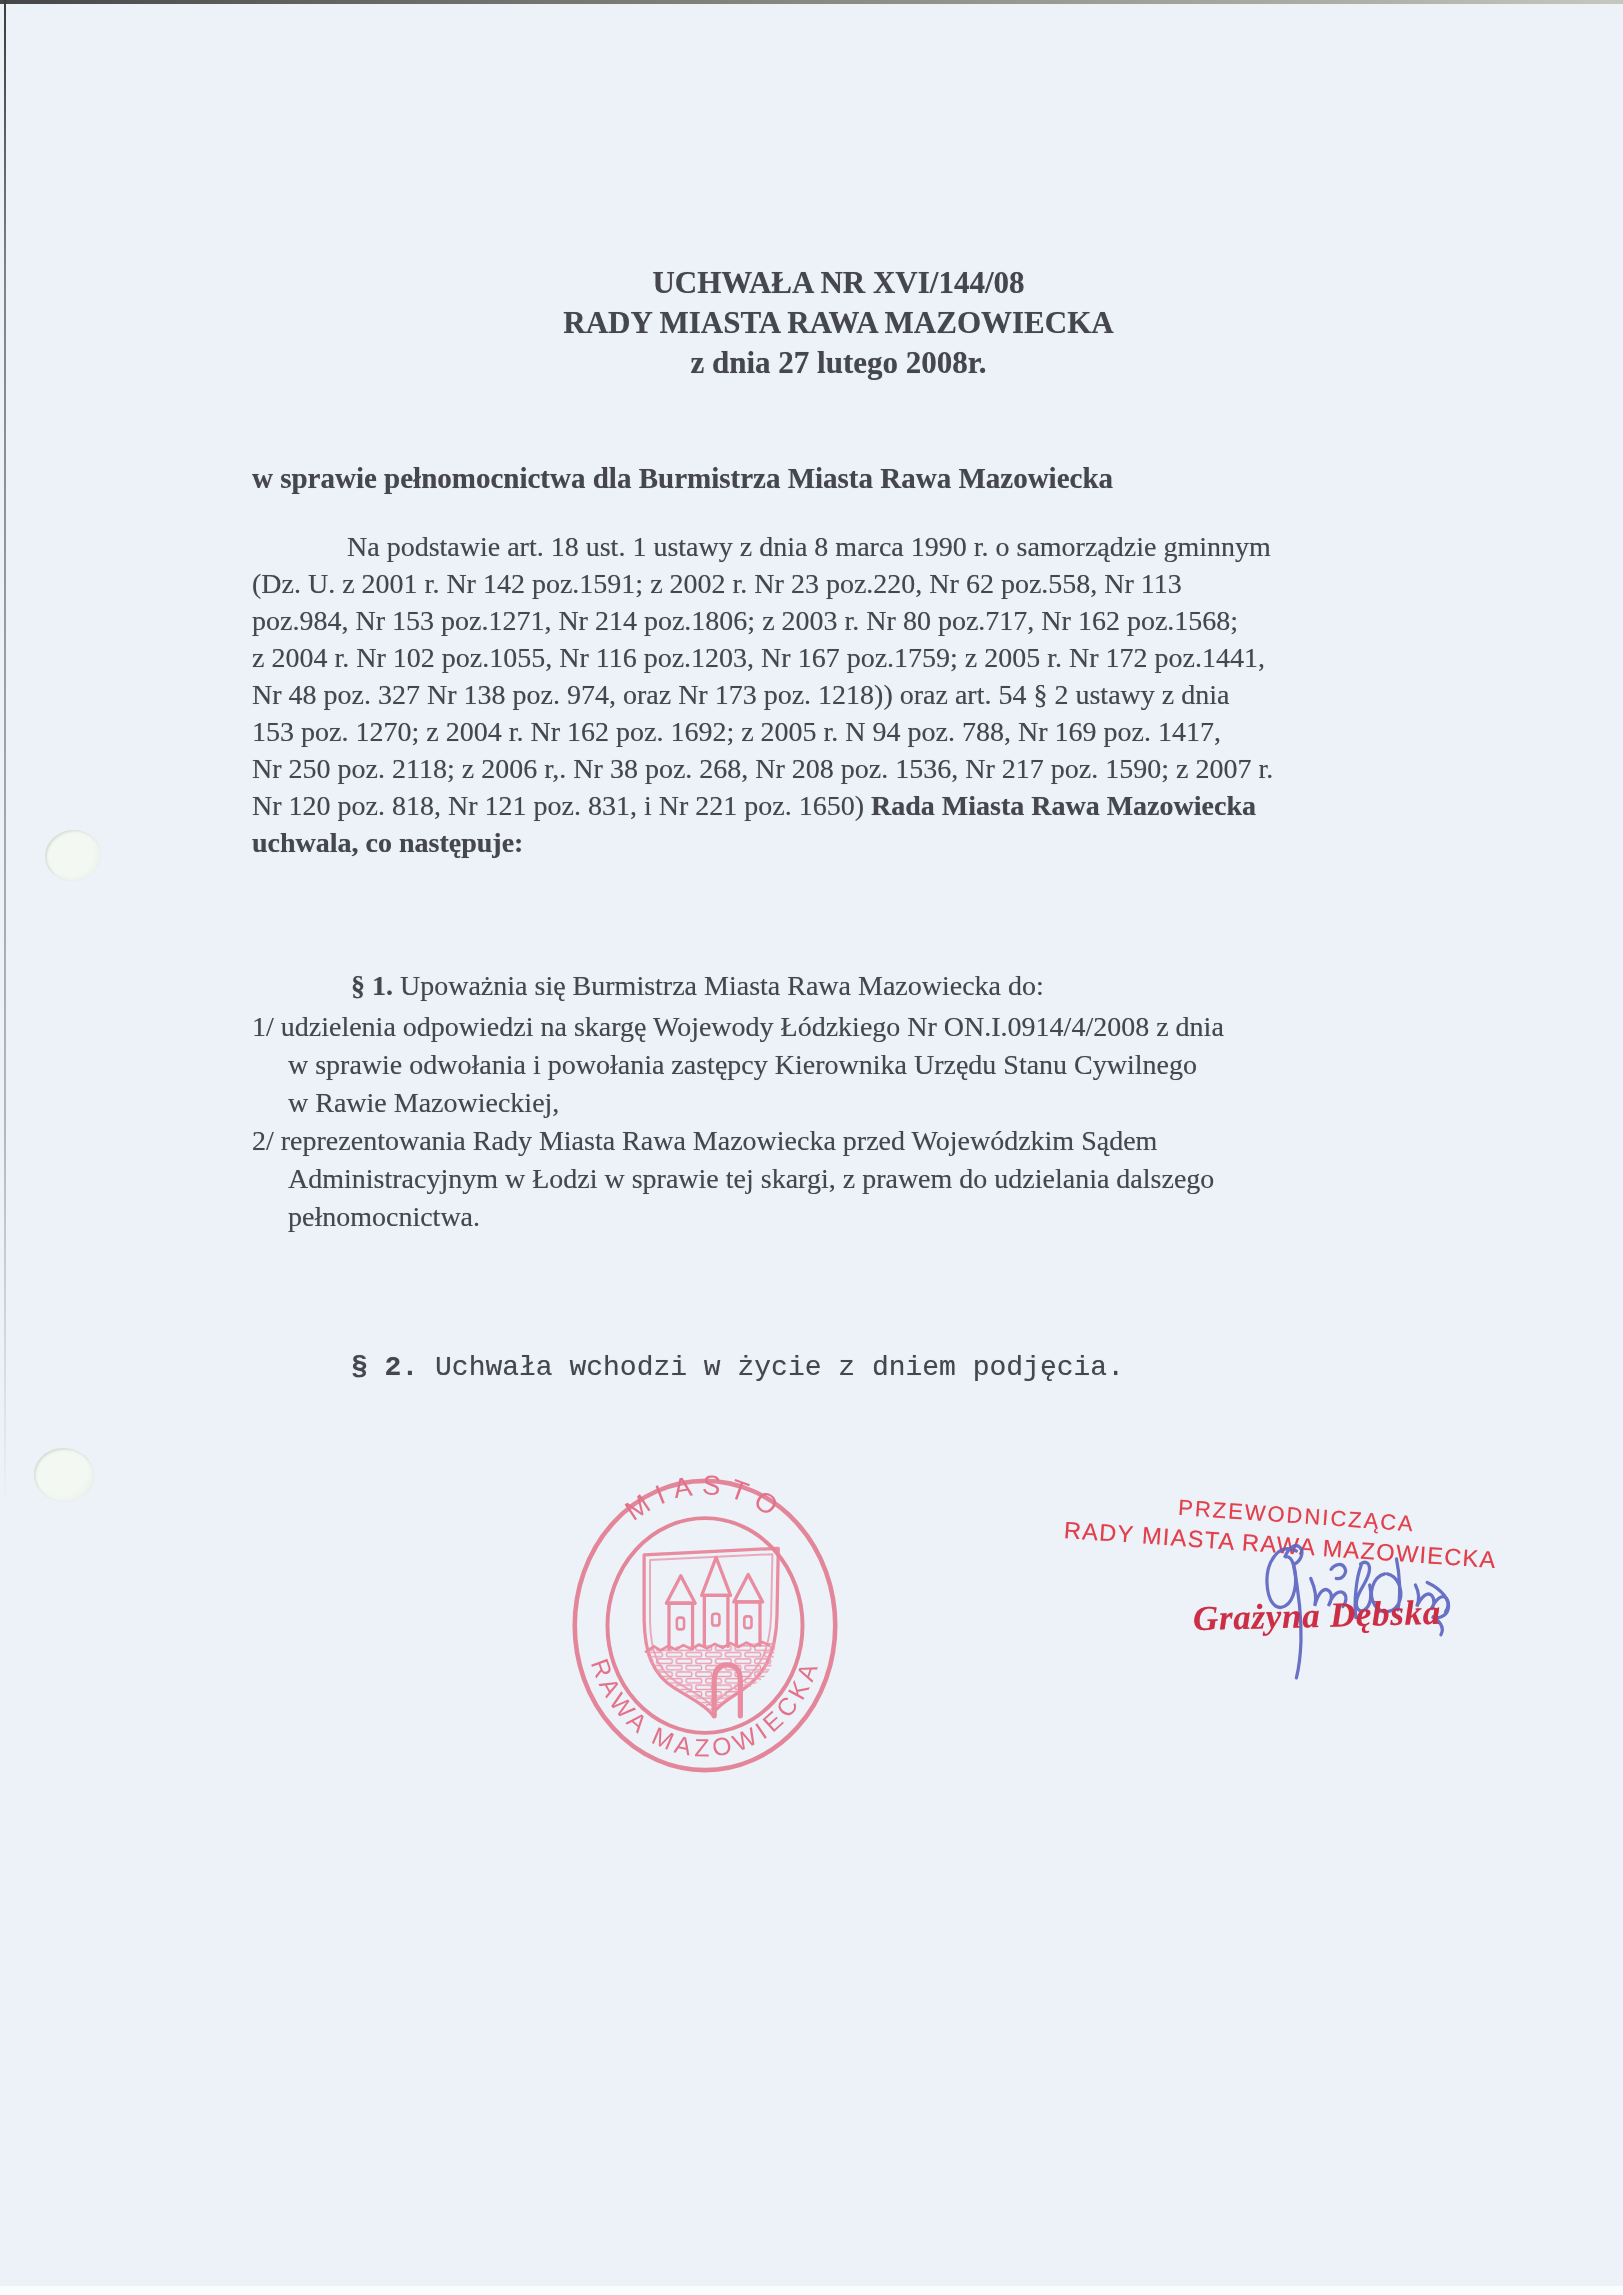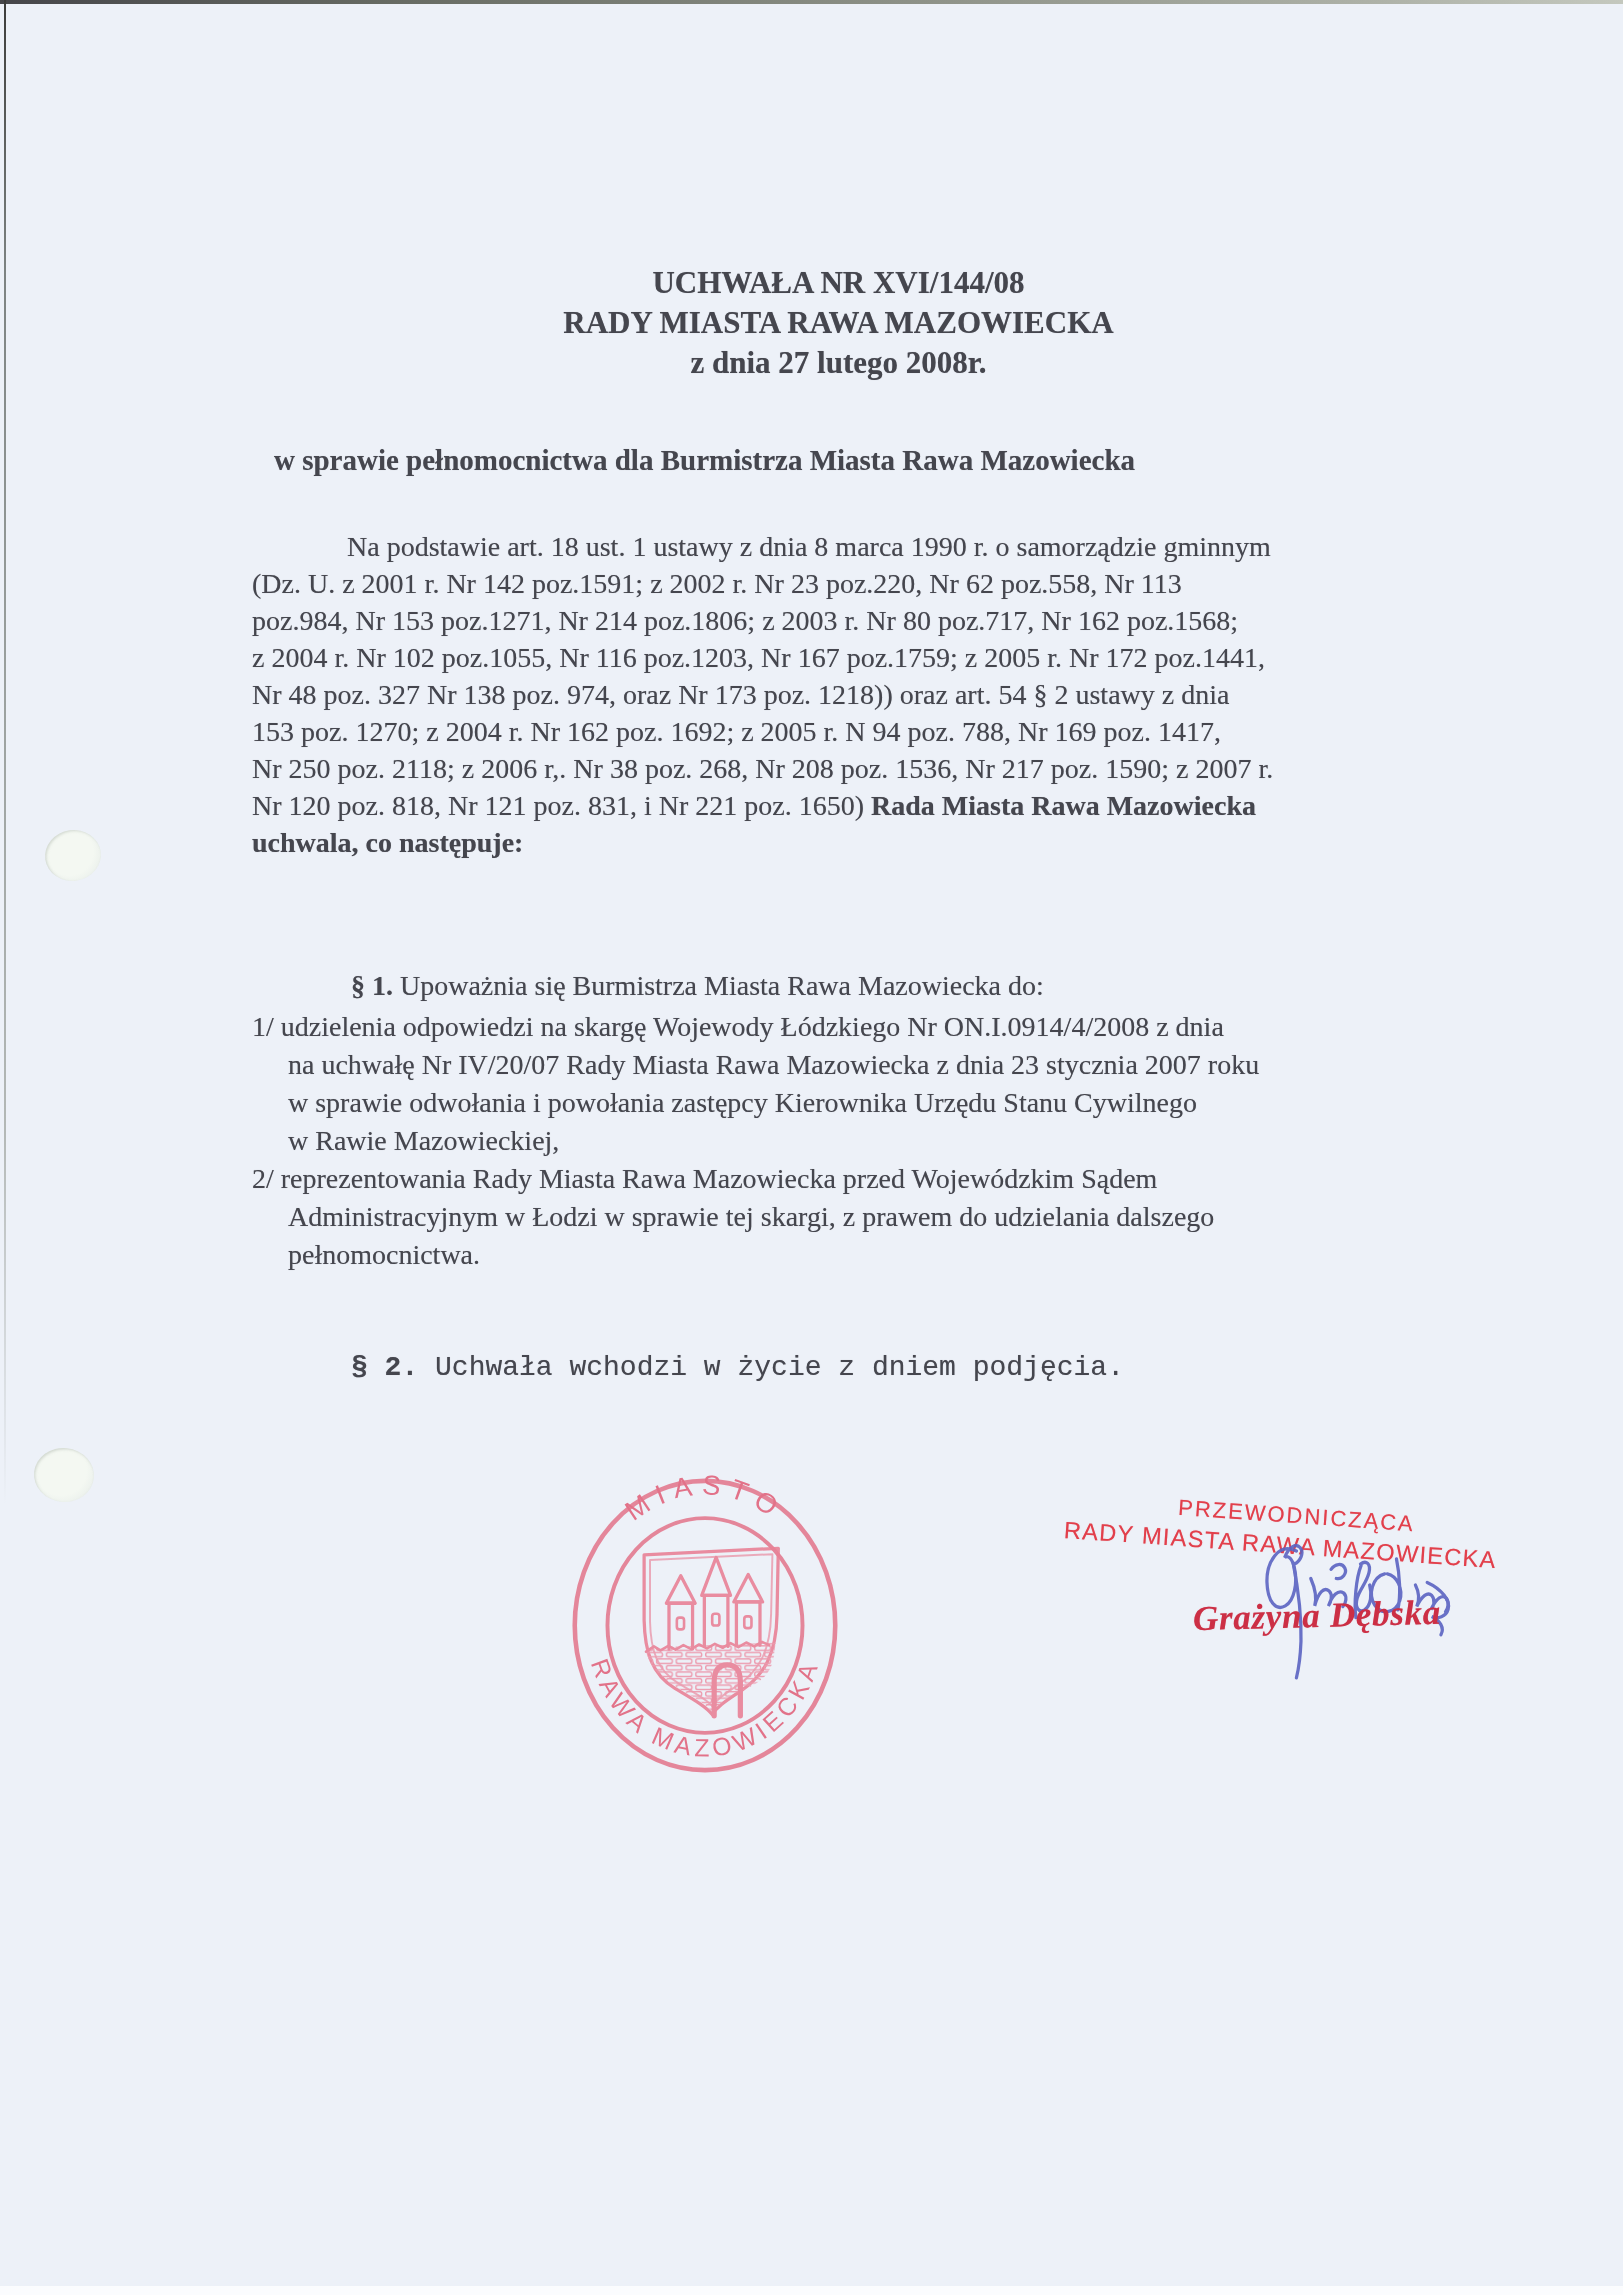--- a/index.html
+++ b/index.html
@@ -19,21 +19,21 @@
   
   .hole{position:absolute;border-radius:50%;
     background:radial-gradient(circle at 45% 42%, #f4f8f2 55%, #eef3ee 70%, #e3e8e4 84%, #eef1f8 92%);
     box-shadow:inset 1.3px 1.3px 2.6px rgba(150,160,150,.35);}
   #hole-1{left:45px;top:830px;width:56px;height:51px;transform:rotate(-8deg);}
   #hole-2{left:34px;top:1448px;width:60px;height:54px;transform:rotate(6deg);}
 
   .txt{position:absolute;white-space:nowrap;text-shadow:0 0 0.7px rgba(62,64,74,.45);}
   .title-block{left:0;width:1623px;top:263px;text-align:center;
     font-weight:bold;font-size:31px;line-height:40px;margin-left:27px;}
-  .subject{left:252px;top:444px;font-weight:bold;font-size:29px;margin-left:22px;}
+  .subject{left:252px;top:462px;font-weight:bold;font-size:29px;}
   .legal{left:252px;top:528px;font-size:28px;line-height:37px;}
   .legal .tline{white-space:nowrap;}
   .legal .ind{padding-left:95px;}
   .legal b{font-weight:bold;font-family:Liberation Serif, serif;}
   .sec-head{left:351px;top:970px;font-size:28px;}
   .sec-head b,.sec2 b{font-weight:bold;}
   .items{left:252px;top:1008px;font-size:28px;line-height:38px;}
   .items .ind{padding-left:36px;}
   .sec2{left:351px;top:1352px;font-size:28px;font-family:Liberation Mono, monospace;}
 
@@ -79,21 +79,20 @@
       <div class="tline"><span>Nr 120 poz. 818, Nr 121 poz. 831, i Nr 221 poz. 1650) </span><b>Rada Miasta Rawa Mazowiecka</b></div>
       <div class="tline"><span></span><b>uchwala, co następuje:</b></div>
     </div>
 
   <div class="txt sec-head">
     <b>§ 1.</b><span> Upoważnia się Burmistrza Miasta Rawa Mazowiecka do:</span>
   </div>
 
   <div class="txt items" id="item-lines">
       <div class="tline"><span>1/ udzielenia odpowiedzi na skargę Wojewody Łódzkiego Nr ON.I.0914/4/2008 z dnia</span></div>
-      <div class="tline ind"><span>na uchwałę Nr IV/20/07 Rady Miasta Rawa Mazowiecka z dnia 23 stycznia  2007 roku</span></div>
       <div class="tline ind"><span>w sprawie  odwołania i powołania zastępcy Kierownika Urzędu Stanu Cywilnego</span></div>
       <div class="tline ind"><span>w Rawie Mazowieckiej,</span></div>
       <div class="tline"><span>2/ reprezentowania Rady Miasta Rawa Mazowiecka przed Wojewódzkim Sądem</span></div>
       <div class="tline ind"><span>Administracyjnym w Łodzi w sprawie tej skargi, z prawem do udzielania dalszego</span></div>
       <div class="tline ind"><span>pełnomocnictwa.</span></div>
     </div>
 
   <div class="txt sec2">
     <b>§ 2.</b><span> Uchwała wchodzi w życie z dniem podjęcia.</span>
   </div>

